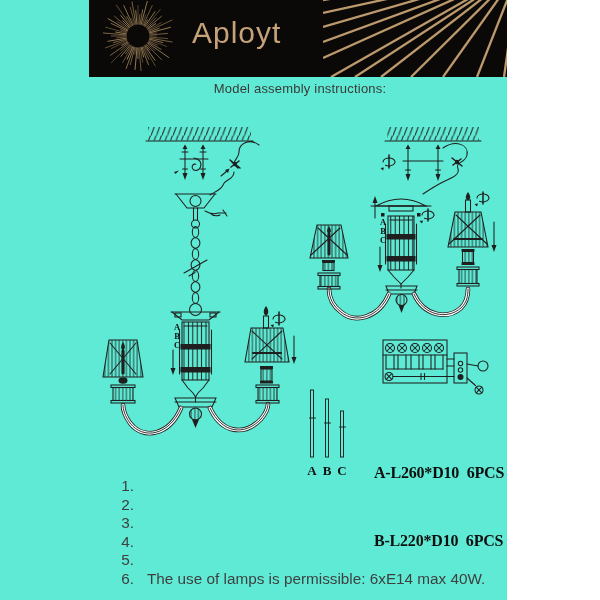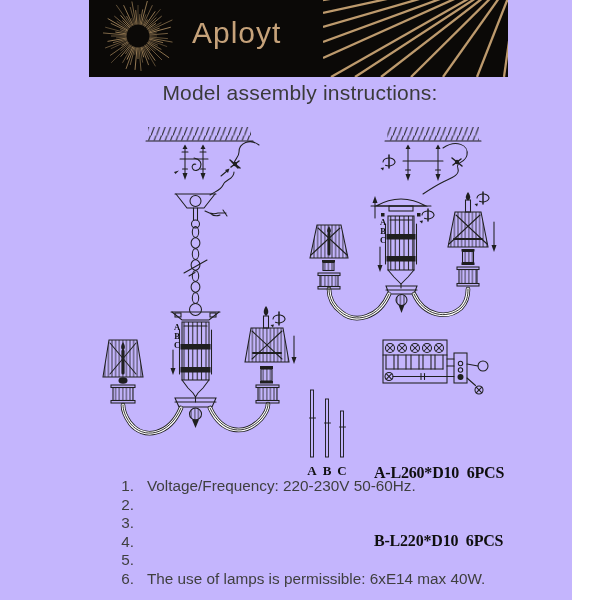--- a/index.html
+++ b/index.html
@@ -1,23 +1,23 @@
 <!DOCTYPE html>
 <html><head>
 <meta charset="utf-8">
 <style>
   html,body{margin:0;padding:0;background:#fff;}
-  .page{position:relative;width:572px;height:600px;background:#c4b5fd;overflow:hidden;
+  .page{position:relative;width:507px;height:600px;background:#5eead4;overflow:hidden;
         font-family:"Liberation Sans",sans-serif;}
   .banner{position:absolute;left:89px;top:0;width:419px;height:77px;background:#0b0907;overflow:hidden;}
   .burst{position:absolute;left:14px;top:1px;}
   .brand{position:absolute;left:103px;top:16px;color:#c6a27a;font-size:30px;font-weight:400;letter-spacing:1px;}
   .fan{position:absolute;right:0;top:0;}
   .title,.model{position:absolute;left:0;width:600px;text-align:center;color:#3a3a3a;}
-  .title{top:81px;font-size:21px;letter-spacing:0.2px;}
+  .title{top:81px;font-size:13px;letter-spacing:0.2px;}
   .model{top:100px;font-size:15.5px;}
   .dg{position:absolute;}
   .parts{position:absolute;left:374px;top:416px;color:#0f0f0f;
          font:bold 16px "Liberation Serif",serif;line-height:22.8px;white-space:pre;letter-spacing:-0.2px;}
   .instructions{position:absolute;left:110px;top:477px;width:400px;color:#3f3f3f;
                 font-size:15.3px;line-height:18.6px;}
   .irow{display:flex;}
   .inum{width:24px;text-align:right;margin-right:13px;flex:none;}
 </style>
 </head>
@@ -456,21 +456,20 @@
 
   <div class="parts">
     <div>A-L260*D10  6PCS</div>
     <div>B-L220*D10  6PCS</div>
     <div>C-L180*D10  6PCS</div>
   </div>
 
   <div class="instructions">
     <div class="irow">
       <span class="inum">1.</span>
-      <span class="itext">Voltage/Frequency: 220-230V 50-60Hz.</span>
     </div>
     <div class="irow">
       <span class="inum">2.</span>
     </div>
     <div class="irow">
       <span class="inum">3.</span>
     </div>
     <div class="irow">
       <span class="inum">4.</span>
     </div>

